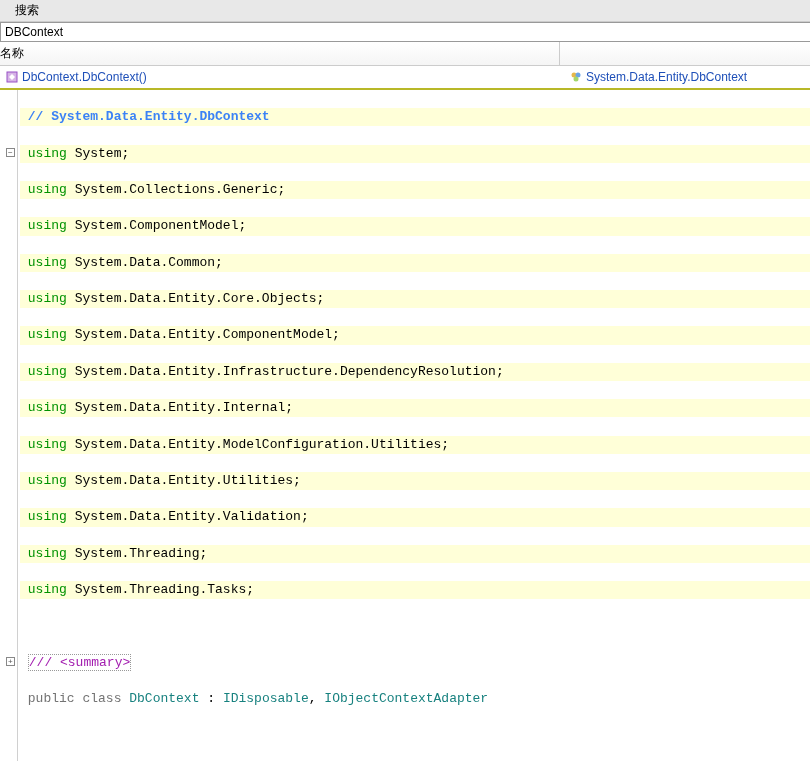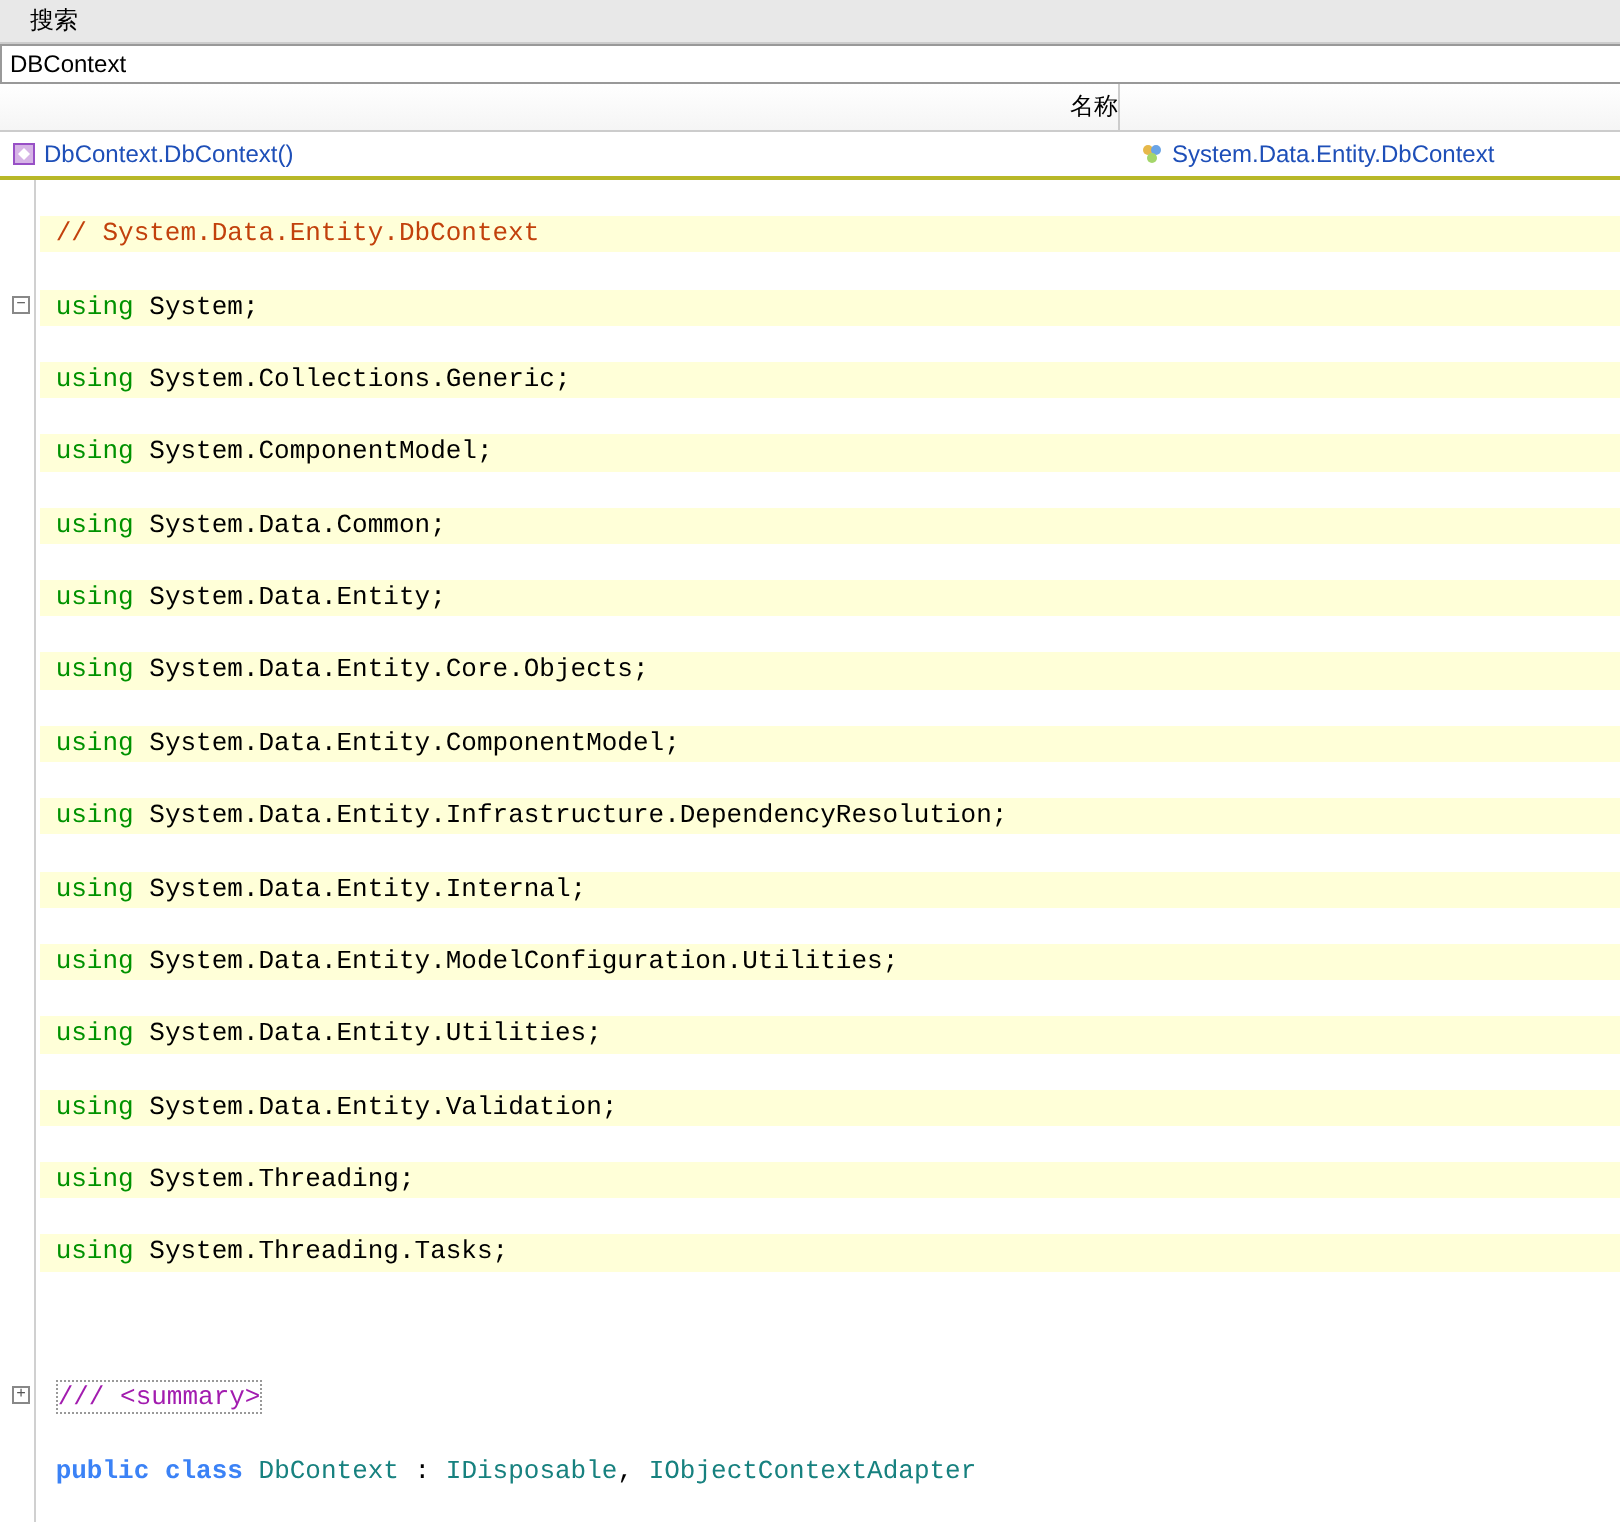--- a/index.html
+++ b/index.html
@@ -29,21 +29,21 @@
   outline: none;
   font-size: 12px;
   font-family: inherit;
 }
 .col-header-row {
   display: flex;
   border-bottom: 1px solid #ccc;
 }
 .col-header {
   padding: 3px 0;
-  text-align: right;
+  text-align: left;
   font-size: 12px;
   background: linear-gradient(#fff, #f5f5f5);
   border-right: 1px solid #ccc;
   flex: 1;
 }
 .col-header.right {
   flex: 0 0 250px;
   border-right: none;
 }
 .results-row {
@@ -97,24 +97,24 @@
   border: 1px solid #888;
   background: #fff;
   font-size: 8px;
   line-height: 7px;
   text-align: center;
   color: #555;
   cursor: pointer;
 }
 .highlighted { background: #ffffd8; }
 .kw-using { color: #009200; font-weight: normal; }
-.kw-blue { color: #3b82f6; font-weight: bold; }
+.kw-blue { color: #737373; font-weight: normal; }
 .kw-type { color: #17817f; }
 .comment-doc { color: #a21caf; text-align: center; }
-.comment-green { color: #c2410c; }
+.comment-green { color: #3b82f6; font-weight: bold; }
 </style>
 </head>
 <body>
 
 <div class="search-header">搜索</div>
 <div class="search-input-row">
   <input class="search-input" value="DBContext" style="">
 </div>
 <div class="col-header-row">
   <div class="col-header">名称</div>
@@ -139,21 +139,20 @@
 </div>
 
 <div class="code-area">
   <div class="gutter"></div>
   <div class="code-lines">
 <div class="code-line highlighted"> <span class="comment-green">// System.Data.Entity.DbContext</span></div>
 <div class="code-line highlighted"><span class="fold-box">−</span> <span class="kw-using">using</span> <span>System</span>;</div>
 <div class="code-line highlighted"> <span class="kw-using">using</span> <span>System.Collections.Generic</span>;</div>
 <div class="code-line highlighted"> <span class="kw-using">using</span> <span>System.ComponentModel</span>;</div>
 <div class="code-line highlighted"> <span class="kw-using">using</span> <span>System.Data.Common</span>;</div>
-<div class="code-line highlighted"> <span class="kw-using">using</span> <span>System.Data.Entity</span>;</div>
 <div class="code-line highlighted"> <span class="kw-using">using</span> <span>System.Data.Entity.Core.Objects</span>;</div>
 <div class="code-line highlighted"> <span class="kw-using">using</span> <span>System.Data.Entity.ComponentModel</span>;</div>
 <div class="code-line highlighted"> <span class="kw-using">using</span> <span>System.Data.Entity.Infrastructure.DependencyResolution</span>;</div>
 <div class="code-line highlighted"> <span class="kw-using">using</span> <span>System.Data.Entity.Internal</span>;</div>
 <div class="code-line highlighted"> <span class="kw-using">using</span> <span>System.Data.Entity.ModelConfiguration.Utilities</span>;</div>
 <div class="code-line highlighted"> <span class="kw-using">using</span> <span>System.Data.Entity.Utilities</span>;</div>
 <div class="code-line highlighted"> <span class="kw-using">using</span> <span>System.Data.Entity.Validation</span>;</div>
 <div class="code-line highlighted"> <span class="kw-using">using</span> <span>System.Threading</span>;</div>
 <div class="code-line highlighted"> <span class="kw-using">using</span> <span>System.Threading.Tasks</span>;</div>
 <div class="code-line"> </div>

